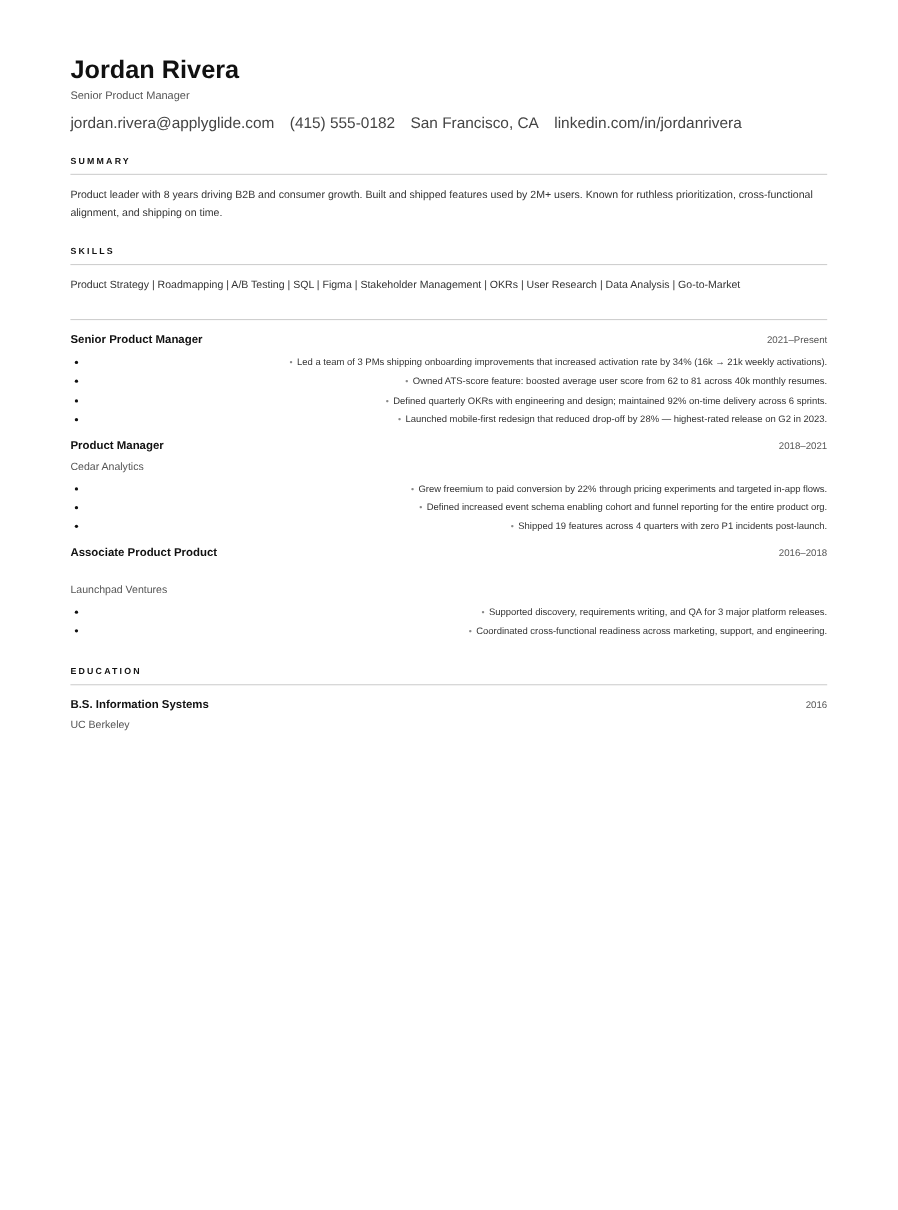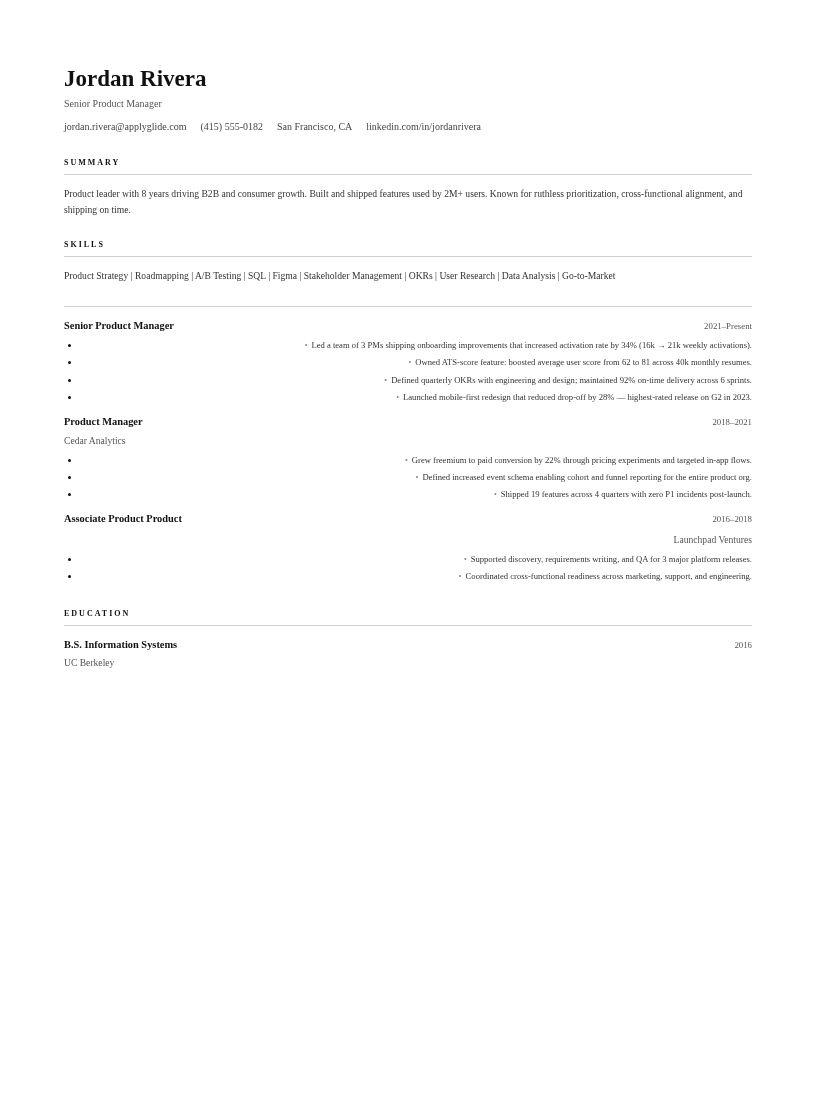--- a/index.html
+++ b/index.html
@@ -1,20 +1,20 @@
 <!DOCTYPE html>
 <html><head>
 <meta charset="utf-8">
 <style>
   html, body { margin: 0; padding: 0; background: #ffffff; }
   body { width: 816px; height: 1100px; position: relative; font-family: "Liberation Sans", sans-serif; color: #111; }
-  .page { position: absolute; left: 64px; top: 64px; width: 688px; font-family: Liberation Serif, serif; }
+  .page { position: absolute; left: 64px; top: 48px; width: 688px; }
   .name { font-size: 23px; font-weight: 700; color: #111; margin: 0; line-height: 30px; }
   .headline { font-size: 10px; color: #555; margin-top: 3px; line-height: 14px; }
-  .contact { margin-top: 9px; font-size: 10px; color: #444; display: flex; gap: 14px; line-height: 14px; }
+  .contact { margin-top: 9px; font-size: 14px; color: #444; display: flex; gap: 14px; line-height: 14px; }
   .section { margin-top: 0; }
   .section-title { font-size: 8px; font-weight: 700; letter-spacing: 2px; color: #111; text-transform: uppercase; line-height: 12px; }
   .rule { height: 1px; background: #cfcfcf; margin-top: 5px; }
   .summary-text { font-size: 9.6px; color: #333; line-height: 16px; margin-top: 11px; }
   .skills-text { font-size: 9.6px; color: #333; line-height: 16px; margin-top: 11px; }
   .job { margin-top: 0; }
   .job-head { display: flex; justify-content: space-between; align-items: baseline; }
   .job-title { font-size: 10.4px; font-weight: 700; color: #111; line-height: 14px; }
   .job-dates { font-size: 8.8px; color: #555; }
   .company { font-size: 9.6px; color: #555; line-height: 14px; margin-top: 3px; }
@@ -78,21 +78,21 @@
         <li><span class="dot">•</span><span>Defined increased event schema enabling cohort and funnel reporting for the entire product org.</span></li>
         <li><span class="dot">•</span><span>Shipped 19 features across 4 quarters with zero P1 incidents post-launch.</span></li>
       </ul>
     </div>
 
     <div class="job" style="margin-top:8px;">
       <div class="job-head">
         <span class="job-title">Associate Product Product</span>
         <span class="job-dates">2016–2018</span>
       </div>
-      <div class="company" style="margin-top:7px;text-align:right;">Launchpad Ventures</div>
+      <div class="company" style="margin-top:20px;">Launchpad Ventures</div>
       <ul class="bullets">
         <li><span class="dot">•</span><span>Supported discovery, requirements writing, and QA for 3 major platform releases.</span></li>
         <li><span class="dot">•</span><span>Coordinated cross-functional readiness across marketing, support, and engineering.</span></li>
       </ul>
     </div>
   </div>
 
   <div class="section" style="margin-top:22px;">
     <div class="section-title">Education</div>
     <div class="rule"></div>

